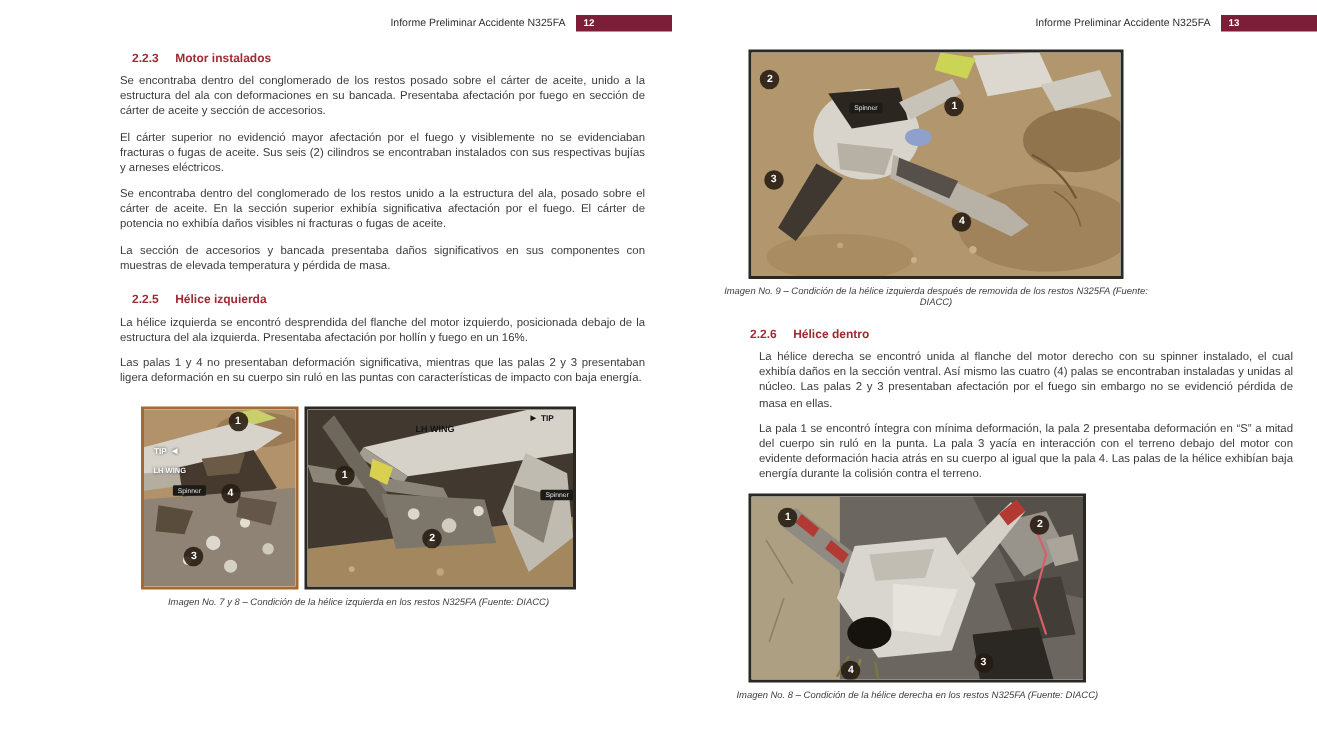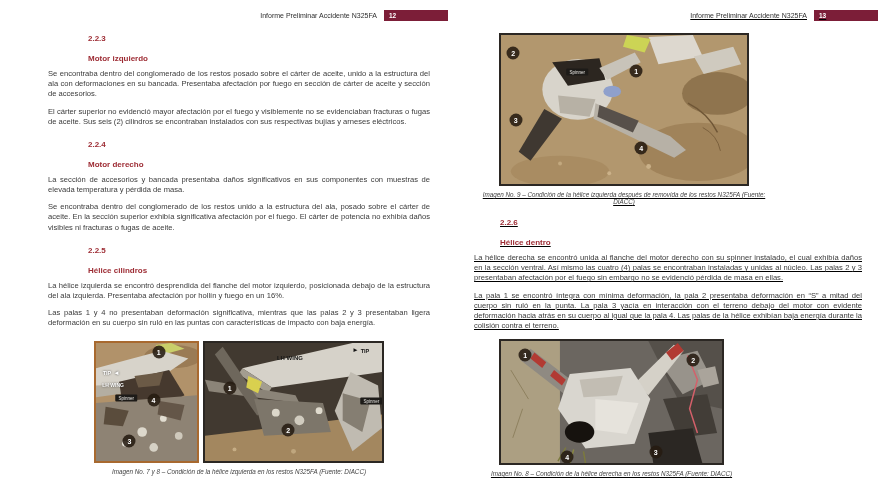--- a/index.html
+++ b/index.html
@@ -1,33 +1,33 @@
 <!DOCTYPE html>
 <html><head>
 <meta charset="utf-8">
 <style>
   * { box-sizing: border-box; margin: 0; padding: 0; }
   html, body { width: 878px; height: 494px; background: #ffffff; overflow: hidden;
     font-family: "Liberation Sans", sans-serif; }
   .page { position: absolute; top: 0; bottom: 0; background: #fff; }
   #page-left  { left: 28px;  width: 420px; }
-  #page-right { left: 460px; width: 418px; text-decoration: underline; }
+  #page-right { left: 460px; width: 418px; }
 
   
   .hdr { display: flex; justify-content: flex-end; align-items: center; gap: 7px; padding-top: 10px; }
   .hdr-title { font-size: 7px; color: #2e2e2e; }
   .hdr-badge { width: 64px; height: 11px; background: #7c1e38; color: #fff;
     font-size: 6.5px; line-height: 11px; padding-left: 5px; font-weight: bold; flex: none; }
 
   
   .content { padding: 0 18px 0 20px; }
   #page-right .content { padding: 0 16px 0 14px; }
-  .sec-h { display: flex; gap: 11px; margin: 13px 0 6px 40px; font-size: 8px; font-weight: bold; color: #9d2b33; flex-direction: column; }
+  .sec-h { display: flex; gap: 11px; margin: 13px 0 6px 40px; font-size: 8px; font-weight: bold; color: #9d2b33; }
   #page-right .sec-h { margin-left: 26px; }
-  .content p { font-size: 7.6px; line-height: 1.34; color: #3a3a3a; text-align: justify; margin-bottom: 7px; }
+  .content p { font-size: 7.6px; line-height: 1.34; color: #3a3a3a; text-align: justify; margin-bottom: 7px; margin-left: 32px; }
 
   
   .figure { margin-top: 13px; }
   .photo-row { display: flex; justify-content: center; gap: 4px; }
   .photo { position: relative; overflow: hidden; flex: none; }
   .photo svg { display: block; width: 100%; height: 100%; }
   .photo-a { width: 105px; height: 122px; border: 2px solid #a8692f; }
   .photo-b { width: 181px; height: 122px; border: 2px solid #2b2723; }
   .photo-c { width: 250px; height: 153px; border: 2px solid #2b2723; margin-left: 25px; }
   .photo-d { width: 225px; height: 126px; border: 2px solid #2b2723; margin-left: 25px; }
@@ -55,39 +55,35 @@
 <div class="page" id="page-left">
   <div class="hdr">
     <span class="hdr-title">Informe Preliminar Accidente N325FA</span>
     <span class="hdr-badge">12</span>
   </div>
 
   <div class="content">
     <div>
       <h3 class="sec-h">
         <span>2.2.3</span>
-        <span>Motor izquierdo</span>
+        <span>Motor instalados</span>
       </h3>
       <p>Se encontraba dentro del conglomerado de los restos posado sobre el cárter de aceite, unido a la estructura del ala con deformaciones en su bancada. Presentaba afectación por fuego en sección de cárter de aceite y sección de accesorios.</p>
       <p>El cárter superior no evidenció mayor afectación por el fuego y visiblemente no se evidenciaban fracturas o fugas de aceite. Sus seis (2) cilindros se encontraban instalados con sus respectivas bujías y arneses eléctricos.</p>
     </div>
 
     <div>
-      <h3 class="sec-h">
-        <span>2.2.4</span>
-        <span>Motor derecho</span>
-      </h3>
+      <p>Se encontraba dentro del conglomerado de los restos unido a la estructura del ala, posado sobre el cárter de aceite. En la sección superior exhibía significativa afectación por el fuego. El cárter de potencia no exhibía daños visibles ni fracturas o fugas de aceite.</p>
       <p>La sección de accesorios y bancada presentaba daños significativos en sus componentes con muestras de elevada temperatura y pérdida de masa.</p>
-      <p>Se encontraba dentro del conglomerado de los restos unido a la estructura del ala, posado sobre el cárter de aceite. En la sección superior exhibía significativa afectación por el fuego. El cárter de potencia no exhibía daños visibles ni fracturas o fugas de aceite.</p>
     </div>
 
     <div>
       <h3 class="sec-h">
         <span>2.2.5</span>
-        <span>Hélice cilindros</span>
+        <span>Hélice izquierda</span>
       </h3>
       <p>La hélice izquierda se encontró desprendida del flanche del motor izquierdo, posicionada debajo de la estructura del ala izquierda. Presentaba afectación por hollín y fuego en un 16%.</p>
       <p>Las palas 1 y 4 no presentaban deformación significativa, mientras que las palas 2 y 3 presentaban ligera deformación en su cuerpo sin ruló en las puntas con características de impacto con baja energía.</p>
     </div>
 
     <div class="figure">
       <div class="photo-row">
 
         <div class="photo photo-a">
           <svg viewBox="0 0 105 122" preserveAspectRatio="none">

